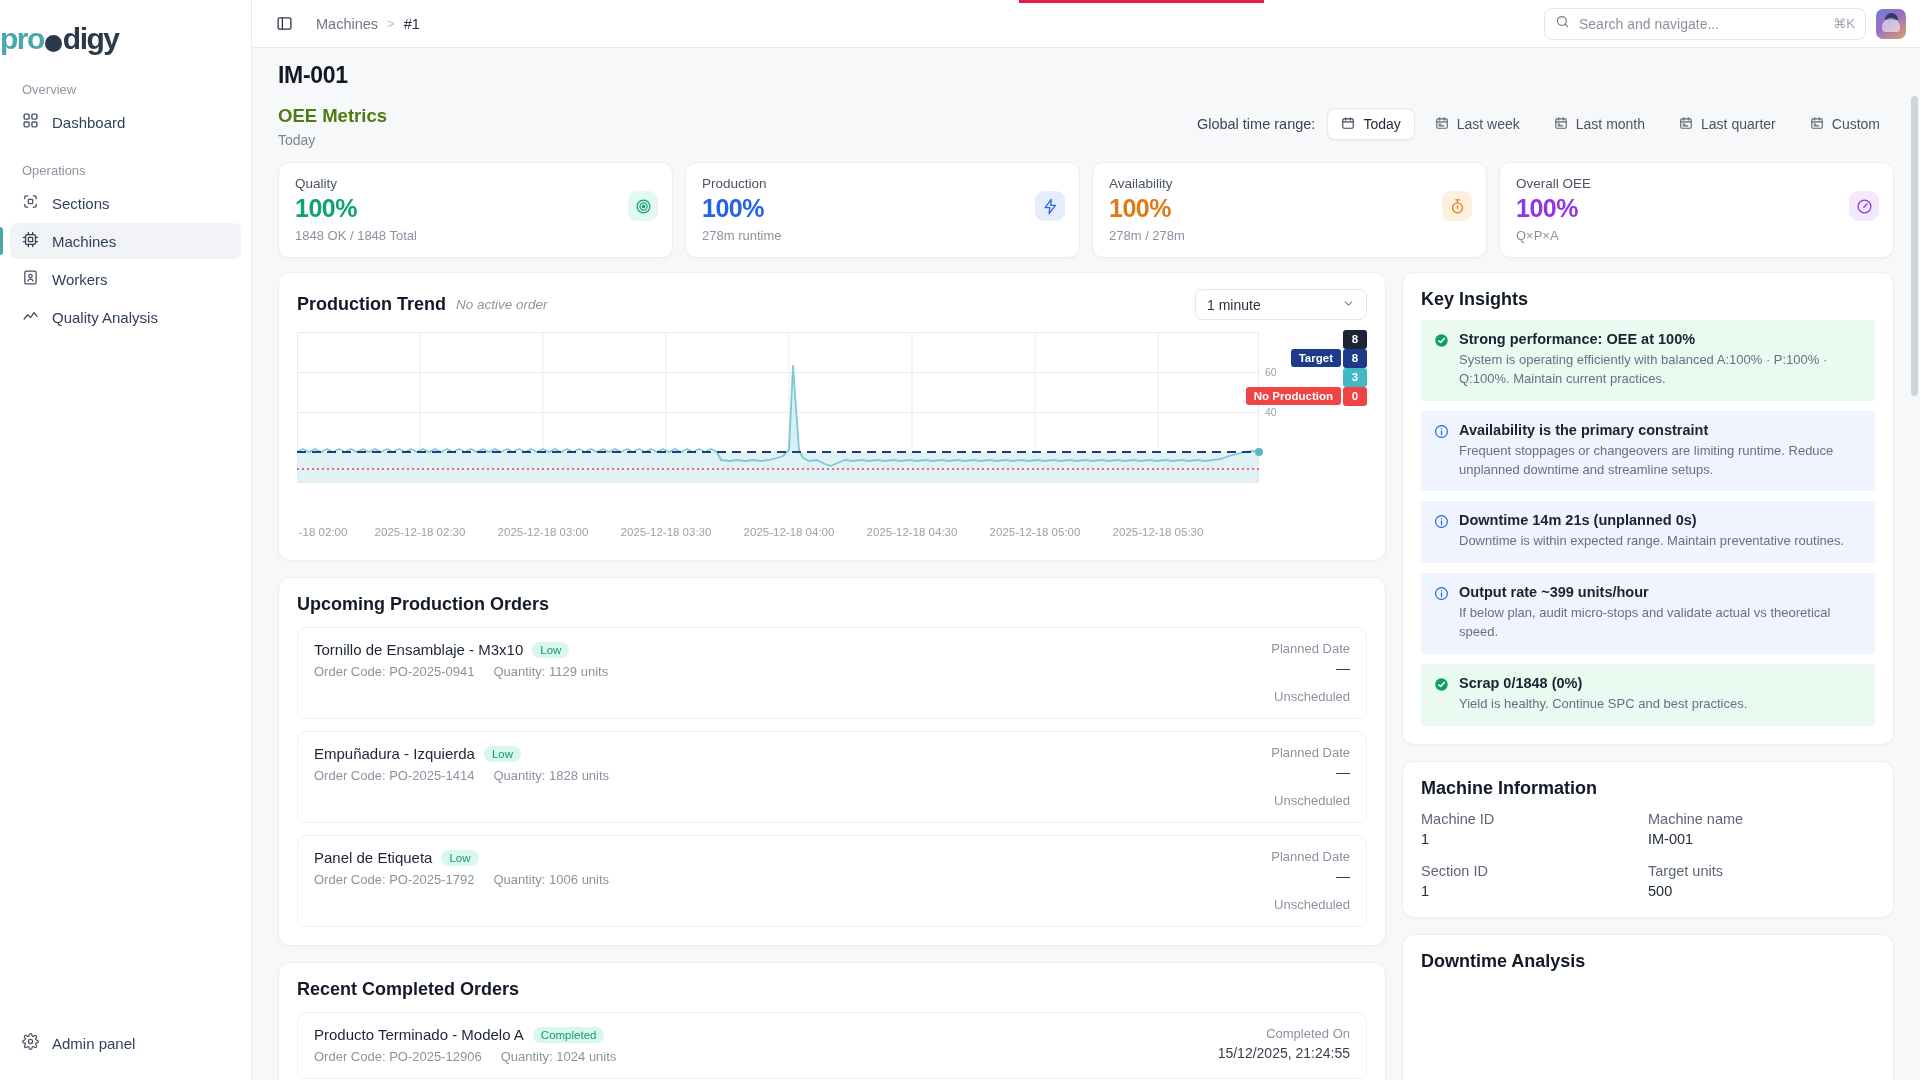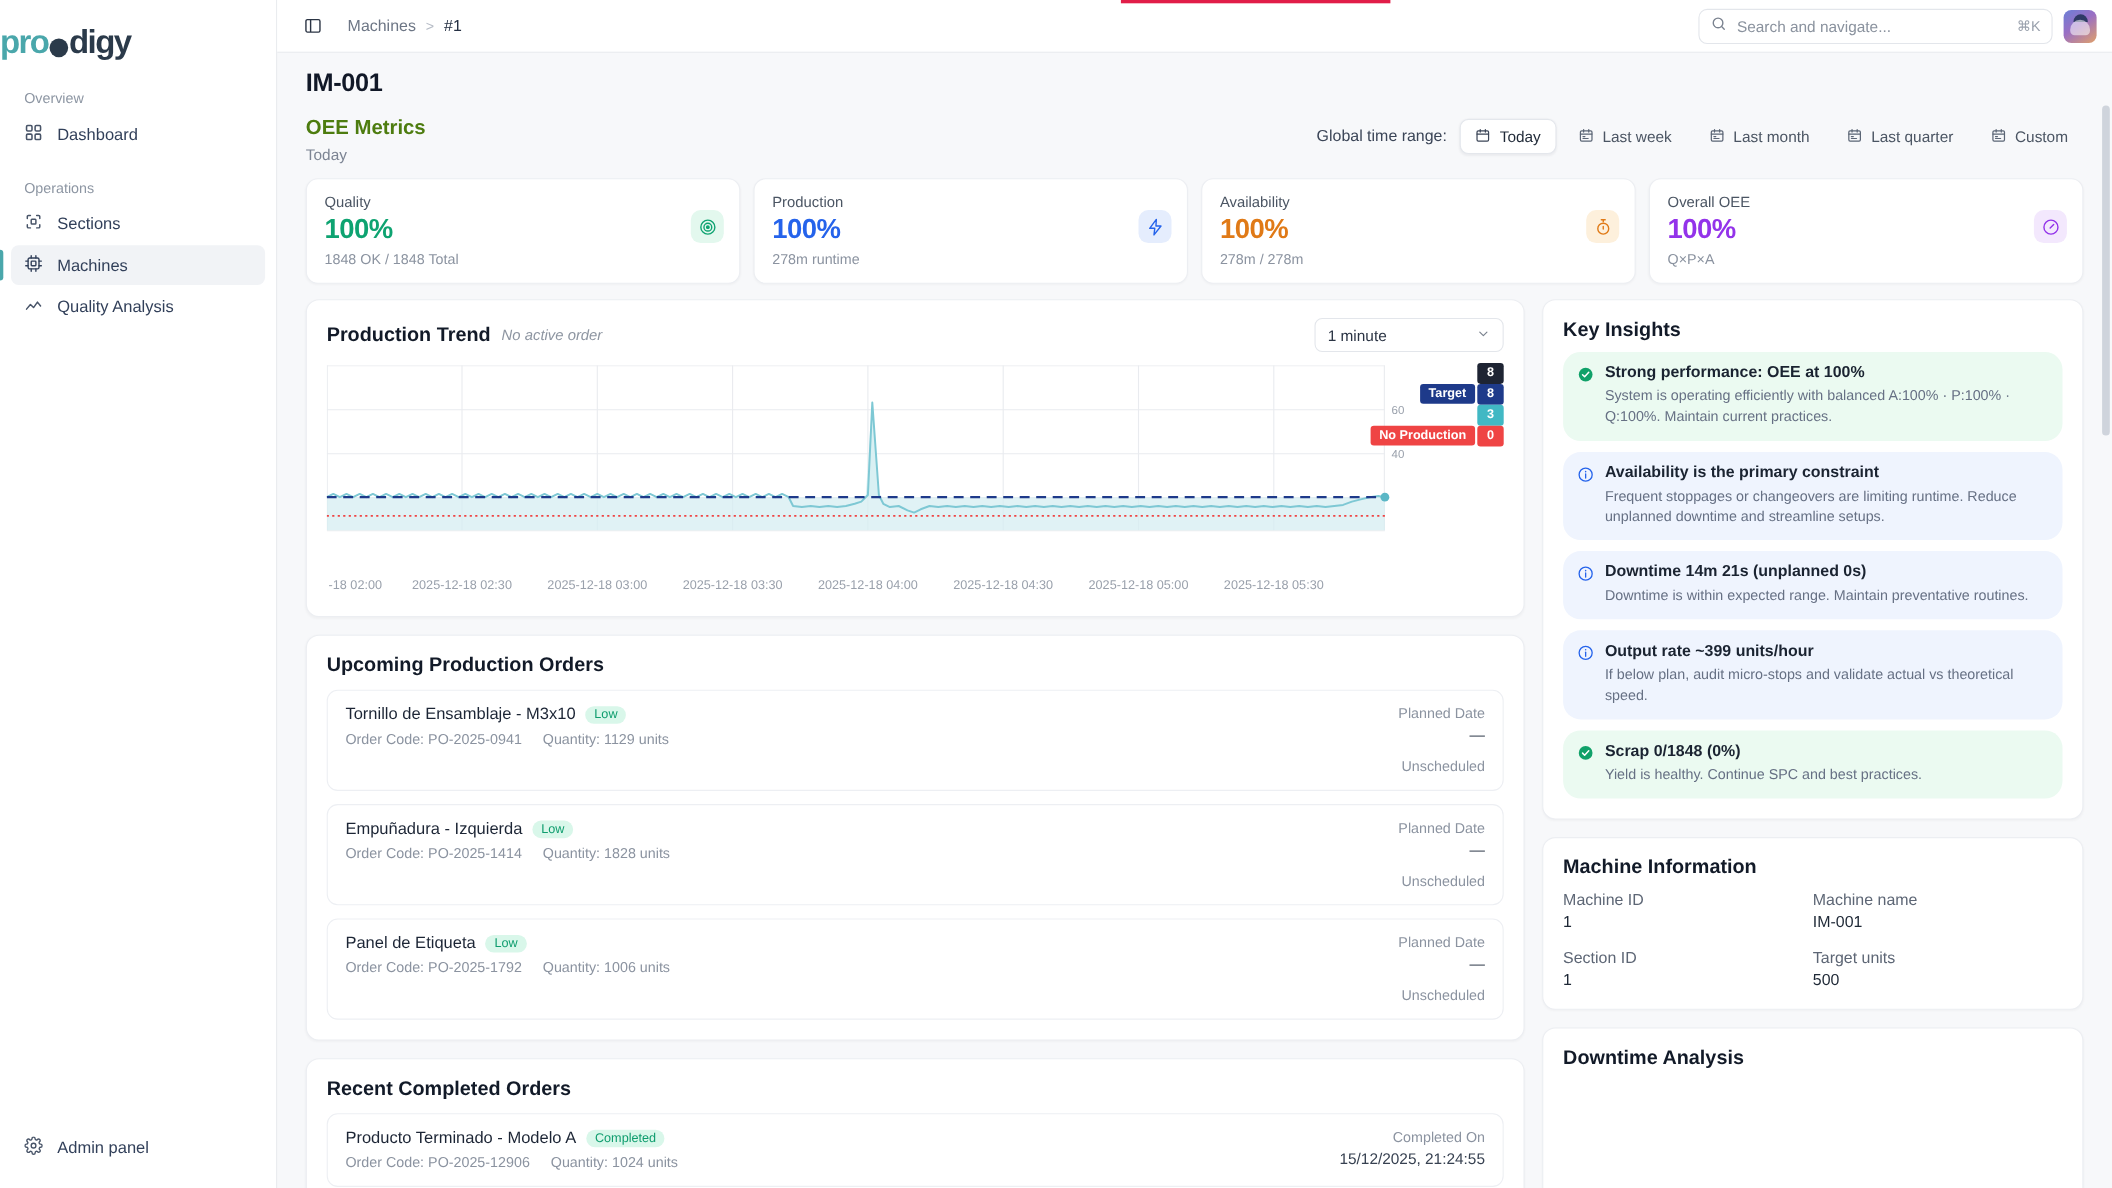--- a/index.html
+++ b/index.html
@@ -154,21 +154,21 @@
   .badge { font-size: 11.5px; padding: 2px 8px; border-radius: 11px; font-weight: 400; }
   .badge.low { background: #d9f7ea; color: #0f9d6e; }
   .badge.completed { background: #d9f7ea; color: #0f9d6e; }
   .ord-meta { font-size: 13px; color: #8b93a0; margin-top: 6px; display: flex; gap: 19px; }
   .ord-right { margin-left: auto; text-align: right; }
   .ord-right .k { font-size: 13px; color: #8b93a0; }
   .ord-right .v { font-size: 14px; color: #374151; margin-top: 4px; }
   .ord-right .st { font-size: 13px; color: #8b93a0; margin-top: 13px; }
 
   
-  .insight { border-radius: 16px; padding: 11px 13px 12px 13px; margin-top: 10px; display:flex; gap: 10px; }
+  .insight { border-radius: 3px; padding: 11px 13px 12px 13px; margin-top: 10px; display:flex; gap: 10px; }
   .insight.good { background: #ebfaf1; }
   .insight.info { background: #eff4fe; }
   .insight .ttl { font-size: 14.5px; font-weight: 600; color: #1a2331; }
   .insight .dsc { font-size: 13px; color: #667084; margin-top: 4px; line-height: 1.45; }
 
   
   .mi-grid { display: flex; flex-wrap: wrap; margin-top: 12px; }
   .mi-cell { width: 50%; margin-bottom: 16px; }
   .mi-k { font-size: 14.5px; color: #5d6675; }
   .mi-v { font-size: 14.5px; color: #1e2836; margin-top: 4px; }
@@ -223,20 +223,30 @@
       <span>
         <svg width="17" height="17" viewBox="0 0 24 24" fill="none" stroke="#32405a" stroke-width="1.8">
           <rect x="5" y="5" width="14" height="14" rx="2"></rect>
             <rect x="9" y="9" width="6" height="6" rx="1"></rect>
           <path d="M9 2v3M15 2v3M9 19v3M15 19v3M2 9h3M2 15h3M19 9h3M19 15h3" stroke-linecap="round"></path>
         </svg>
       </span>
       <span>Machines</span>
     </div>
 
+    <div class="nav-item">
+      <span>
+        <svg width="17" height="17" viewBox="0 0 24 24" fill="none" stroke="#485468" stroke-width="1.8">
+          <rect x="4" y="3" width="16" height="18" rx="2"></rect>
+            <circle cx="12" cy="10" r="2.4"></circle>
+          <path d="M8.4 17c.6-1.8 2-2.7 3.6-2.7s3 .9 3.6 2.7" stroke-linecap="round"></path>
+        </svg>
+      </span>
+      <span>Workers</span>
+    </div>
 
     <div class="nav-item">
       <span>
         <svg width="17" height="17" viewBox="0 0 24 24" fill="none" stroke="#485468" stroke-width="1.9" stroke-linecap="round" stroke-linejoin="round">
           <path d="M3 17l5-6 4 4 5-7 4 5"></path>
         </svg>
       </span>
       <span>Quality Analysis</span>
     </div>
 

